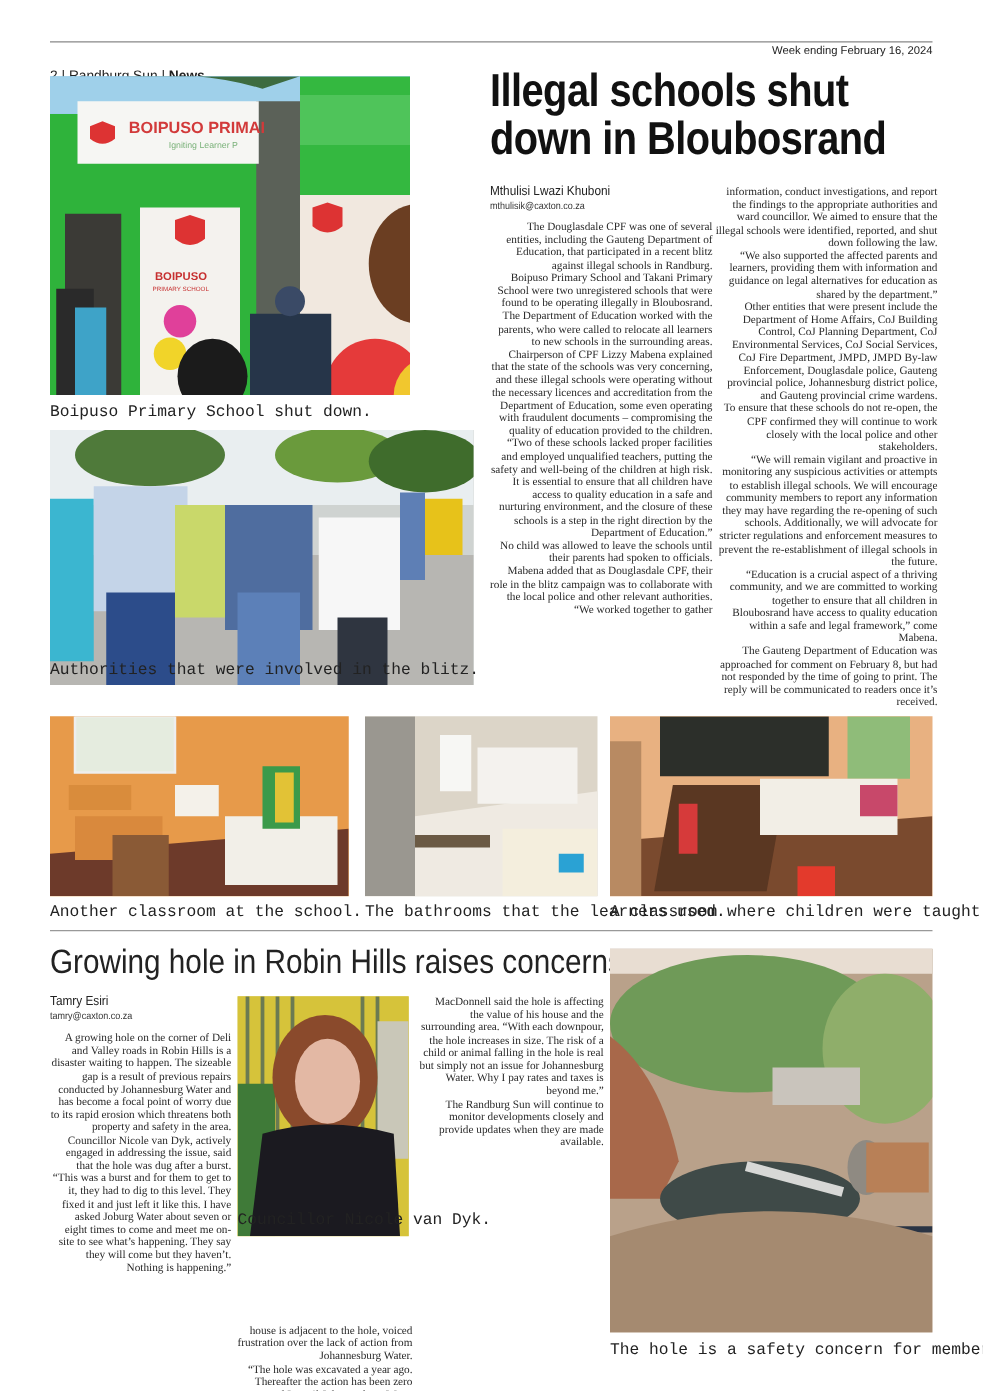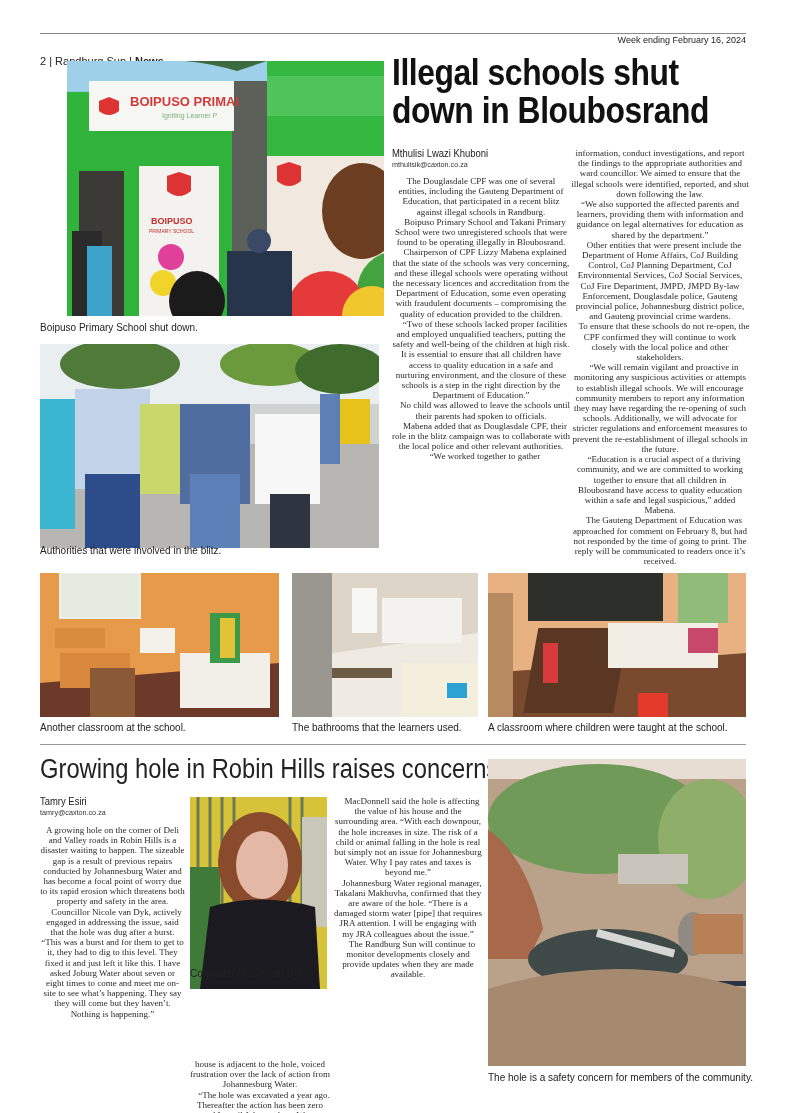--- a/index.html
+++ b/index.html
@@ -4,43 +4,43 @@
 <style>
   html, body { margin: 0; padding: 0; background: #ffffff; }
   body { width: 786px; height: 1113px; position: relative; overflow: hidden; font-family: "Liberation Serif", serif; color: #222; }
   .abs { position: absolute; }
   .header-rule { left: 40px; top: 33px; width: 706px; height: 1px; background: #888; }
   .folio { left: 40px; top: 35px; font-family: "Liberation Sans", sans-serif; font-size: 11px; color: #222; white-space: nowrap; margin-top: 20px; }
   .folio b { font-weight: bold; }
   .date { right: 40px; top: 35px; font-family: "Liberation Sans", sans-serif; font-size: 9px; font-weight: normal; color: #222; white-space: nowrap; }
 
   .photo { overflow: hidden; }
-  .caption { font-family: Liberation Sans, sans-serif; font-size: 10px; color: #222; white-space: nowrap; }
+  .caption { font-family: Liberation Mono, monospace; font-size: 13px; color: #222; white-space: nowrap; }
 
   .headline1 { left: 392px; top: 54px; width: 360px; font-family: "Liberation Sans", sans-serif; font-weight: bold; font-size: 37px; line-height: 38px; color: #111; letter-spacing: -0.5px; transform: scaleX(0.86); transform-origin: left top; width: 420px; }
   .byline-name { font-family: "Liberation Sans", sans-serif; font-size: 10.5px; color: #222; transform: scaleX(0.9); transform-origin: left top; white-space: nowrap; }
   .byline-email { font-family: "Liberation Sans", sans-serif; font-size: 8px; color: #333; transform: scaleX(0.9); transform-origin: left top; white-space: nowrap; }
 
-  .col { font-size: 9px; line-height: 10.2px; color: #2a2a2a; text-align: center; }
+  .col { font-size: 9px; line-height: 10.2px; color: #2a2a2a; text-align: right; }
   .col p { margin: 0; text-indent: 8px; }
   .col p.first { text-indent: 0; }
 
   .section-rule { left: 40px; top: 744px; width: 706px; height: 1px; background: #999; }
   .headline2 { left: 40px; top: 754px; font-family: "Liberation Sans", sans-serif; font-size: 27px; color: #222; white-space: nowrap; transform: scaleX(0.88); transform-origin: left top; }
 </style>
 </head>
 <body>
 
 <div class="abs header-rule"></div>
 <div class="abs folio">
   <span>2</span><span> | </span><span>Randburg Sun</span><span> | </span><b>News</b>
 </div>
 <div class="abs date">Week ending February 16, 2024</div>
 
-<div class="abs photo" style="left:40px; top:61px; width:317px; height:255px; background:linear-gradient(#8ec8e8 0 12%, #2eb53a 12% 100%);margin-left:27px;">
+<div class="abs photo" style="left:40px; top:61px; width:288px; height:255px; background:linear-gradient(#8ec8e8 0 12%, #2eb53a 12% 100%);">
   <svg width="339" height="255" viewBox="0 0 339 255">
     <rect x="0" y="0" width="339" height="30" fill="#9fd0ea"></rect>
     <path d="M60 0 Q120 -5 170 10 L200 0 Z" fill="#3d6b40"></path>
     <rect x="0" y="35" width="165" height="220" fill="#2fb33b"></rect>
     <rect x="165" y="20" width="40" height="235" fill="#5b6158"></rect>
     <rect x="200" y="0" width="139" height="255" fill="#34b840"></rect>
     <rect x="200" y="15" width="139" height="40" fill="#4fc45a"></rect>
     <rect x="22" y="20" width="145" height="50" fill="#f6f6f3"></rect>
     <text x="63" y="45" font-family="Liberation Sans, sans-serif" font-size="13" font-weight="bold" fill="#d23a3a">BOIPUSO PRIMAI</text>
     <text x="95" y="57" font-family="Liberation Sans, sans-serif" font-size="7" fill="#7bb27a">Igniting Learner P</text>
@@ -79,45 +79,46 @@
     <rect x="45" y="130" width="55" height="74" fill="#2c4c8a"></rect>
     <rect x="100" y="60" width="40" height="90" fill="#c9d86a"></rect>
     <rect x="140" y="60" width="70" height="100" fill="#4f6d9f"></rect>
     <rect x="150" y="130" width="50" height="74" fill="#5c80b8"></rect>
     <rect x="215" y="70" width="65" height="90" fill="#f7f7f7"></rect>
     <rect x="230" y="150" width="40" height="54" fill="#2f3540"></rect>
     <rect x="300" y="55" width="30" height="45" fill="#e7c21a"></rect>
     <rect x="280" y="50" width="20" height="70" fill="#5e7fb5"></rect>
   </svg>
 </div>
-<div class="abs caption" style="left:40px; top:545px;">Authorities that were involved in the blitz.</div>
+<div class="abs caption" style="left:40px; top:528px;">Authorities that were involved in the blitz.</div>
 
 <div class="abs headline1">
   <div>Illegal schools shut</div>
   <div>down in Bloubosrand</div>
 </div>
 <div class="abs byline-name" style="left:392px; top:147px;">Mthulisi Lwazi Khuboni</div>
 <div class="abs byline-email" style="left:392px; top:160px;">mthulisik@caxton.co.za</div>
 
 <div class="abs col" style="left:392px; top:176px; width:178px;">
   <p class="first">The Douglasdale CPF was one of several entities, including the Gauteng Department of Education, that participated in a recent blitz against illegal schools in Randburg.</p>
   <p>Boipuso Primary School and Takani Primary School were two unregistered schools that were found to be operating illegally in Bloubosrand.</p>
+  <p>The Department of Education worked with the parents, who were called to relocate all learners to new schools in the surrounding areas.</p>
   <p>Chairperson of CPF Lizzy Mabena explained that the state of the schools was very concerning, and these illegal schools were operating without the necessary licences and accreditation from the Department of Education, some even operating with fraudulent documents – compromising the quality of education provided to the children.</p>
   <p>“Two of these schools lacked proper facilities and employed unqualified teachers, putting the safety and well-being of the children at high risk. It is essential to ensure that all children have access to quality education in a safe and nurturing environment, and the closure of these schools is a step in the right direction by the Department of Education.”</p>
   <p>No child was allowed to leave the schools until their parents had spoken to officials.</p>
   <p>Mabena added that as Douglasdale CPF, their role in the blitz campaign was to collaborate with the local police and other relevant authorities.</p>
   <p>“We worked together to gather</p>
 </div>
 <div class="abs col" style="left:570px; top:148px; width:180px;">
   <p class="first">information, conduct investigations, and report the findings to the appropriate authorities and ward councillor. We aimed to ensure that the illegal schools were identified, reported, and shut down following the law.</p>
   <p class="first">“We also supported the affected parents and learners, providing them with information and guidance on legal alternatives for education as shared by the department.”</p>
   <p>Other entities that were present include the Department of Home Affairs, CoJ Building Control, CoJ Planning Department, CoJ Environmental Services, CoJ Social Services, CoJ Fire Department, JMPD, JMPD By-law Enforcement, Douglasdale police, Gauteng provincial police, Johannesburg district police, and Gauteng provincial crime wardens.</p>
   <p>To ensure that these schools do not re-open, the CPF confirmed they will continue to work closely with the local police and other stakeholders.</p>
   <p>“We will remain vigilant and proactive in monitoring any suspicious activities or attempts to establish illegal schools. We will encourage community members to report any information they may have regarding the re-opening of such schools. Additionally, we will advocate for stricter regulations and enforcement measures to prevent the re-establishment of illegal schools in the future.</p>
-  <p>“Education is a crucial aspect of a thriving community, and we are committed to working together to ensure that all children in Bloubosrand have access to quality education within a safe and legal suspicious,” added Mabena.</p>
+  <p>“Education is a crucial aspect of a thriving community, and we are committed to working together to ensure that all children in Bloubosrand have access to quality education within a safe and legal framework,” come Mabena.</p>
   <p>The Gauteng Department of Education was approached for comment on February 8, but had not responded by the time of going to print. The reply will be communicated to readers once it’s received.</p>
 </div>
 
 <div class="abs photo" style="left:40px; top:573px; width:239px; height:144px; background:#e79a4a;">
   <svg width="239" height="144" viewBox="0 0 239 144">
     <rect x="20" y="0" width="80" height="45" fill="#e5ecdf" stroke="#eee" stroke-width="2"></rect>
     <path d="M0 110 L239 90 L239 144 L0 144 Z" fill="#6d3a2a"></path>
     <rect x="15" y="55" width="50" height="20" fill="#d98c3c"></rect>
     <rect x="20" y="80" width="70" height="35" fill="#d9893d"></rect>
     <rect x="50" y="95" width="45" height="49" fill="#8a5a36"></rect>
@@ -188,21 +189,20 @@
 </div>
 <div class="abs caption" style="left:190px; top:968px;">Councillor Nicole van Dyk.</div>
 
 <div class="abs col" style="left:190px; top:1059px; width:140px;">
   <p class="first">house is adjacent to the hole, voiced frustration over the lack of action from Johannesburg Water.</p>
   <p>“The hole was excavated a year ago. Thereafter the action has been zero and I email Johannesburg Water almost monthly.”</p>
 </div>
 
 <div class="abs col" style="left:333px; top:796px; width:150px;font-family:Liberation Serif, serif;">
   <p>MacDonnell said the hole is affecting the value of his house and the surrounding area. “With each downpour, the hole increases in size. The risk of a child or animal falling in the hole is real but simply not an issue for Johannesburg Water. Why I pay rates and taxes is beyond me.”</p>
-  <p>Johannesburg Water regional manager, Takalani Makhuvha, confirmed that they are aware of the hole. “There is a damaged storm water [pipe] that requires JRA attention. I will be engaging with my JRA colleagues about the issue.”</p>
   <p>The Randburg Sun will continue to monitor developments closely and provide updates when they are made available.</p>
 </div>
 
 <div class="abs photo" style="left:488px; top:759px; width:258px; height:307px; background:#b9a18a;">
   <svg width="258" height="307" viewBox="0 0 258 307">
     <rect x="0" y="0" width="258" height="20" fill="#e8ddd2"></rect>
     <ellipse cx="110" cy="60" rx="110" ry="55" fill="#6f9a58"></ellipse>
     <ellipse cx="220" cy="80" rx="50" ry="60" fill="#8fae6a"></ellipse>
     <path d="M0 70 Q40 100 55 170 L40 200 L0 200 Z" fill="#a8684a"></path>
     <rect x="130" y="95" width="70" height="30" fill="#c9c4bc"></rect>

